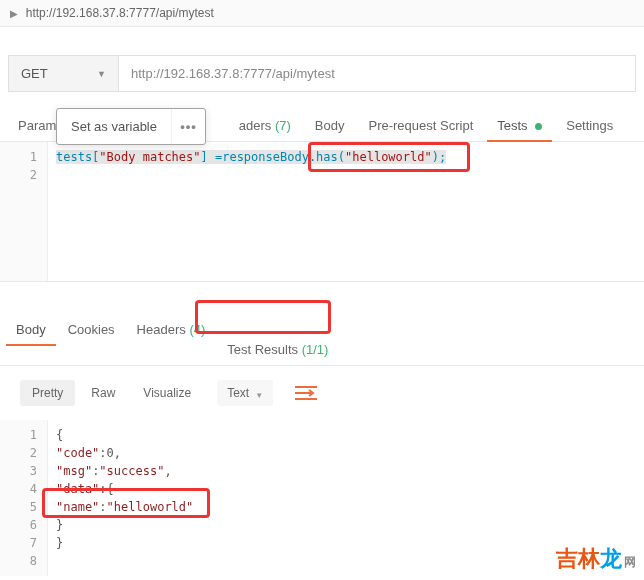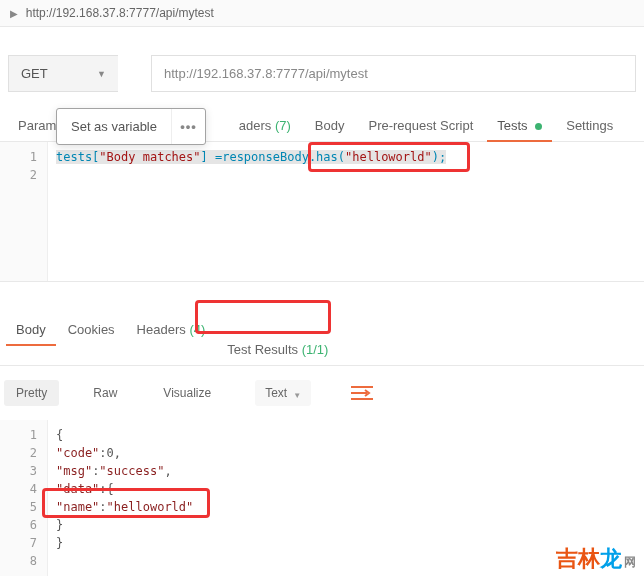--- a/index.html
+++ b/index.html
@@ -24,21 +24,20 @@
 }
 .top-url-bar .tri {
   margin-right: 8px;
   font-size: 10px;
   color: #888;
 }
 .req-row {
   display: flex;
   align-items: stretch;
   margin: 28px 8px 0 8px;
-  gap: 33px;
 }
 .method-select {
   display: flex;
   align-items: center;
   justify-content: space-between;
   width: 110px;
   padding: 10px 12px;
   background: #f4f4f4;
   border: 1px solid #e0e0e0;
   border-right: none;
@@ -170,22 +169,22 @@
   position: absolute;
   height: 2px;
   background: #ed6b3d;
   left: 0; right: 0; bottom: -1px;
 }
 .rtab .count { color: #3cb371; }
 .rtab .ratio { color: #3cb371; }
 .body-toolbar {
   display: flex;
   align-items: center;
-  padding: 14px 4px;
-  gap: 22px;
+  padding: 14px 20px;
+  gap: 4px;
 }
 .body-toolbar .btn {
   padding: 6px 12px;
   font-size: 12px;
   color: #666;
   border-radius: 3px;
 }
 .body-toolbar .btn.active { background: #f0f0f0; }
 .body-toolbar .type-sel {
   display: flex; align-items: flex-end; gap: 6px;

